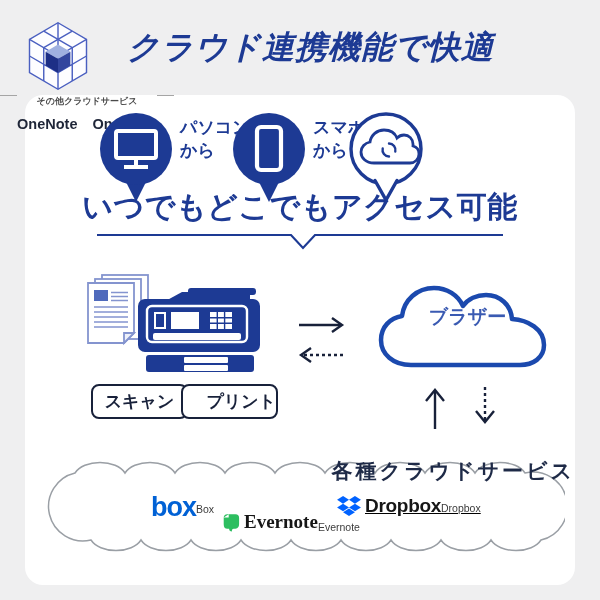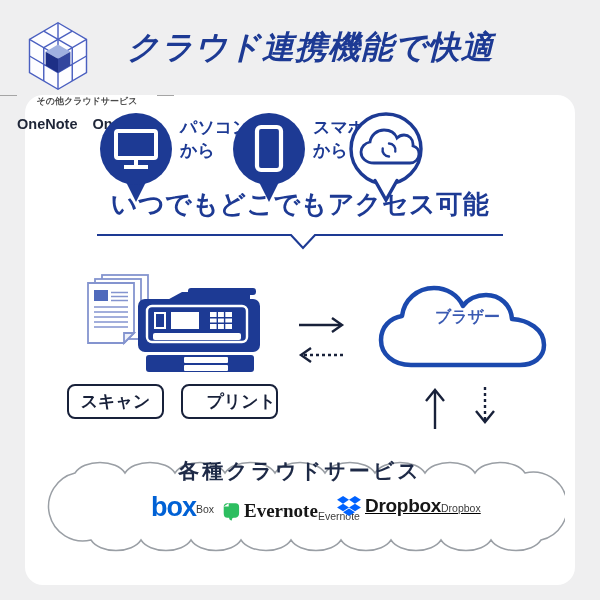--- a/index.html
+++ b/index.html
@@ -11,45 +11,45 @@
          color:#1d3a94;letter-spacing:1px;white-space:nowrap;font-style:italic;}
   
   .card{position:absolute;left:25px;top:95px;width:550px;height:490px;background:#ffffff;
         border-radius:18px;}
   
   .bubble{position:absolute;top:14px;}
   .bubble-label{position:absolute;top:22px;color:#1d3a94;font-size:17px;font-weight:700;line-height:1.34;white-space:nowrap;}
   .bubble-label span{display:block;}
   
   .headline{position:absolute;left:0;top:92px;width:550px;text-align:center;margin:0;
-            font-size:26px;font-weight:800;color:#1d3a94;letter-spacing:0.5px;white-space:nowrap;}
+            font-size:30px;font-weight:800;color:#1d3a94;letter-spacing:0.5px;white-space:nowrap;}
   .underline{position:absolute;left:70px;top:138px;}
   
   .artwork{position:absolute;left:55px;top:178px;}
   .btn{position:absolute;top:289px;width:97px;height:35px;background:#fff;border:2.2px solid #18213a;
        border-radius:8px;display:flex;align-items:center;justify-content:center;
        font-size:17px;font-weight:800;color:#18213a;box-sizing:border-box;}
-  .btn-scan{left:42px;}
+  .btn-scan{left:66px;}
   .btn-print{left:156px;justify-content:flex-end;}
   .arrows-lr{position:absolute;left:272px;top:222px;}
   .server-cloud{position:absolute;left:345px;top:182px;}
   .server-label{position:absolute;left:345px;top:212px;width:195px;text-align:center;
-                color:#3a5ab2;font-size:16px;font-weight:700;line-height:20px;}
+                color:#3a5ab2;font-size:19px;font-weight:700;line-height:20px;}
   .server-label span{display:block;white-space:nowrap;}
   .arrows-ud{position:absolute;left:398px;top:290px;}
   
   .scallop{position:absolute;left:10px;top:348px;}
-  .services-title{position:absolute;left:0;top:362px;width:550px;text-align:center;margin:0;
+  .services-title{position:absolute;left:0;top:362px;width:550px;text-align:right;margin:0;
                   font-size:21px;font-weight:600;color:#1e2a47;letter-spacing:3px;white-space:nowrap;}
   .svc{position:absolute;display:flex;flex-direction:row;align-items:center;}
   .svc-label{font-size:10.5px;color:#3c3c3c;margin-top:3px;white-space:nowrap;}
   .svc-gdrive{left:60px;top:396px;width:66px;}
   .svc-box{left:126px;top:398px;width:58px;}
   .box-word{font-size:27px;font-weight:800;color:#0061d5;line-height:28px;letter-spacing:-1px;}
-  .svc-evernote{left:196px;top:405px;width:104px;align-items:flex-end;}
+  .svc-evernote{left:196px;top:416px;width:104px;align-items:flex-end;}
   .svc-row{display:flex;align-items:center;gap:4px;}
   .ever-word{font-family:"Liberation Serif","DejaVu Serif",serif;font-size:19px;font-weight:700;color:#161616;}
   .svc-dropbox{left:312px;top:400px;width:102px;text-decoration:underline;}
   .drop-word{font-size:19px;font-weight:800;color:#161616;letter-spacing:-0.3px;}
   .svc-others{left:412px;top:401px;width:124px;display:flex;flex-direction:column;align-items:center;}
   .others-head{display:flex;gap:20px;}
   .others-head .rule{width:17px;height:1px;background:#a5a5a5;}
   .others-title{font-size:9px;font-weight:700;color:#4a4a4a;white-space:nowrap;}
   .others-names{display:flex;gap:15px;margin-top:8px;}
   .others-names span{font-size:14.5px;font-weight:600;color:#1f2638;white-space:nowrap;}

